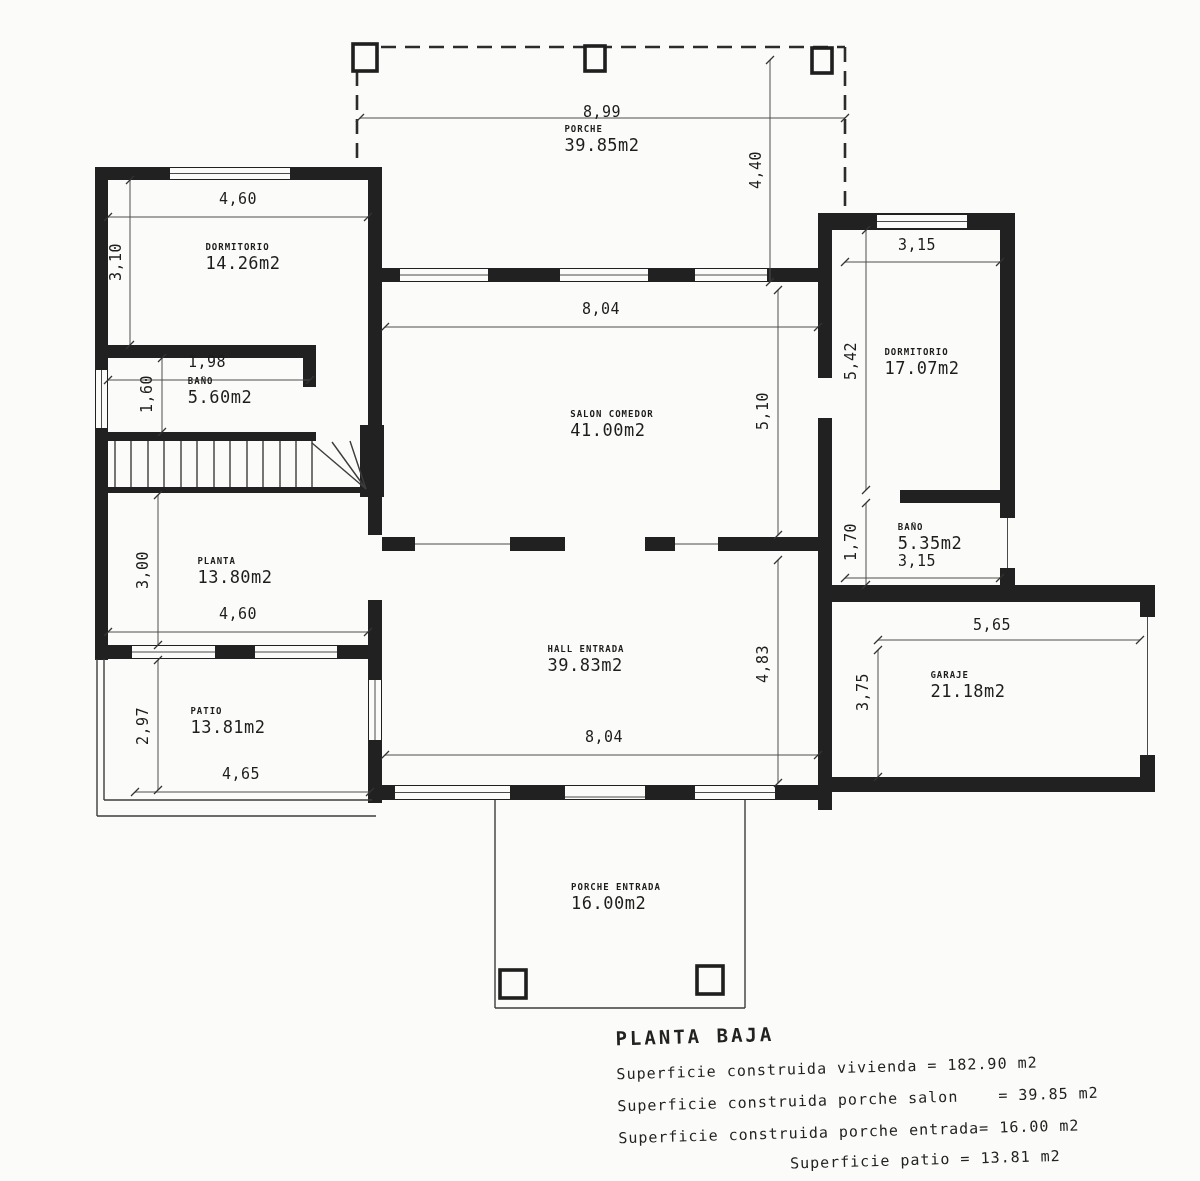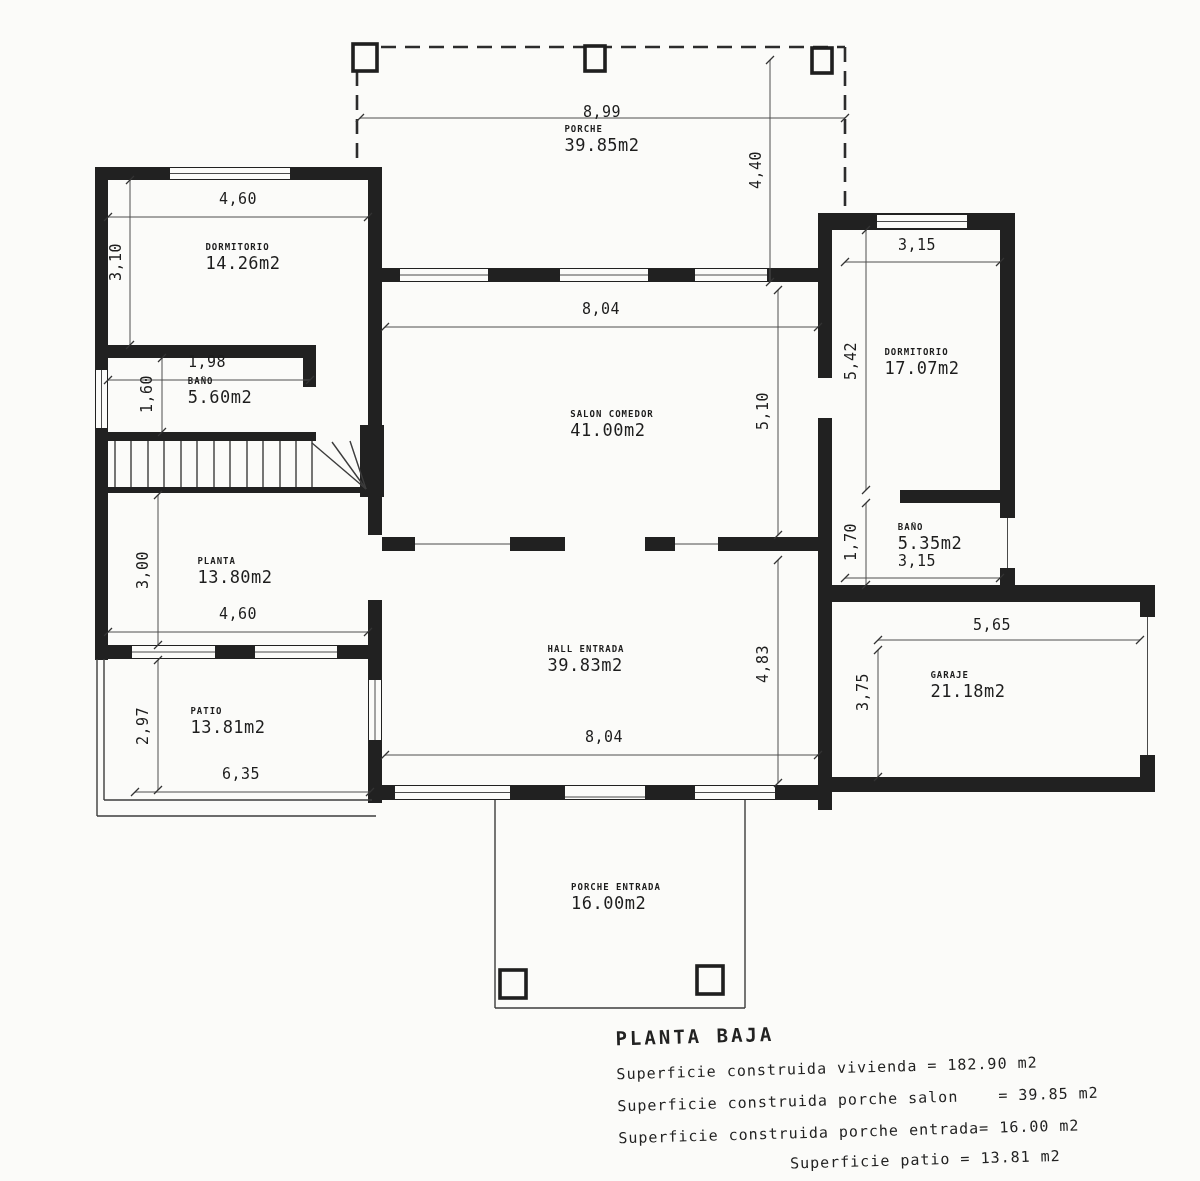--- a/index.html
+++ b/index.html
@@ -220,21 +220,21 @@
 
   <div class="dim" style="left:602px;top:112px">8,99</div>
   <div class="dim v" style="left:756px;top:170px">4,40</div>
   <div class="dim" style="left:238px;top:199px">4,60</div>
   <div class="dim v" style="left:116px;top:262px">3,10</div>
   <div class="dim" style="left:207px;top:362px">1,98</div>
   <div class="dim v" style="left:147px;top:394px">1,60</div>
   <div class="dim v" style="left:143px;top:570px">3,00</div>
   <div class="dim" style="left:238px;top:614px">4,60</div>
   <div class="dim v" style="left:143px;top:726px">2,97</div>
-  <div class="dim" style="left:241px;top:774px">6,35</div>
+  <div class="dim" style="left:241px;top:774px">4,65</div>
   <div class="dim" style="left:601px;top:309px">8,04</div>
   <div class="dim v" style="left:763px;top:411px">5,10</div>
   <div class="dim" style="left:604px;top:737px">8,04</div>
   <div class="dim v" style="left:763px;top:664px">4,83</div>
   <div class="dim" style="left:917px;top:245px">3,15</div>
   <div class="dim v" style="left:851px;top:361px">5,42</div>
   <div class="dim v" style="left:851px;top:542px">1,70</div>
   <div class="dim" style="left:917px;top:561px">3,15</div>
   <div class="dim" style="left:992px;top:625px">5,65</div>
   <div class="dim v" style="left:863px;top:692px">3,75</div>

